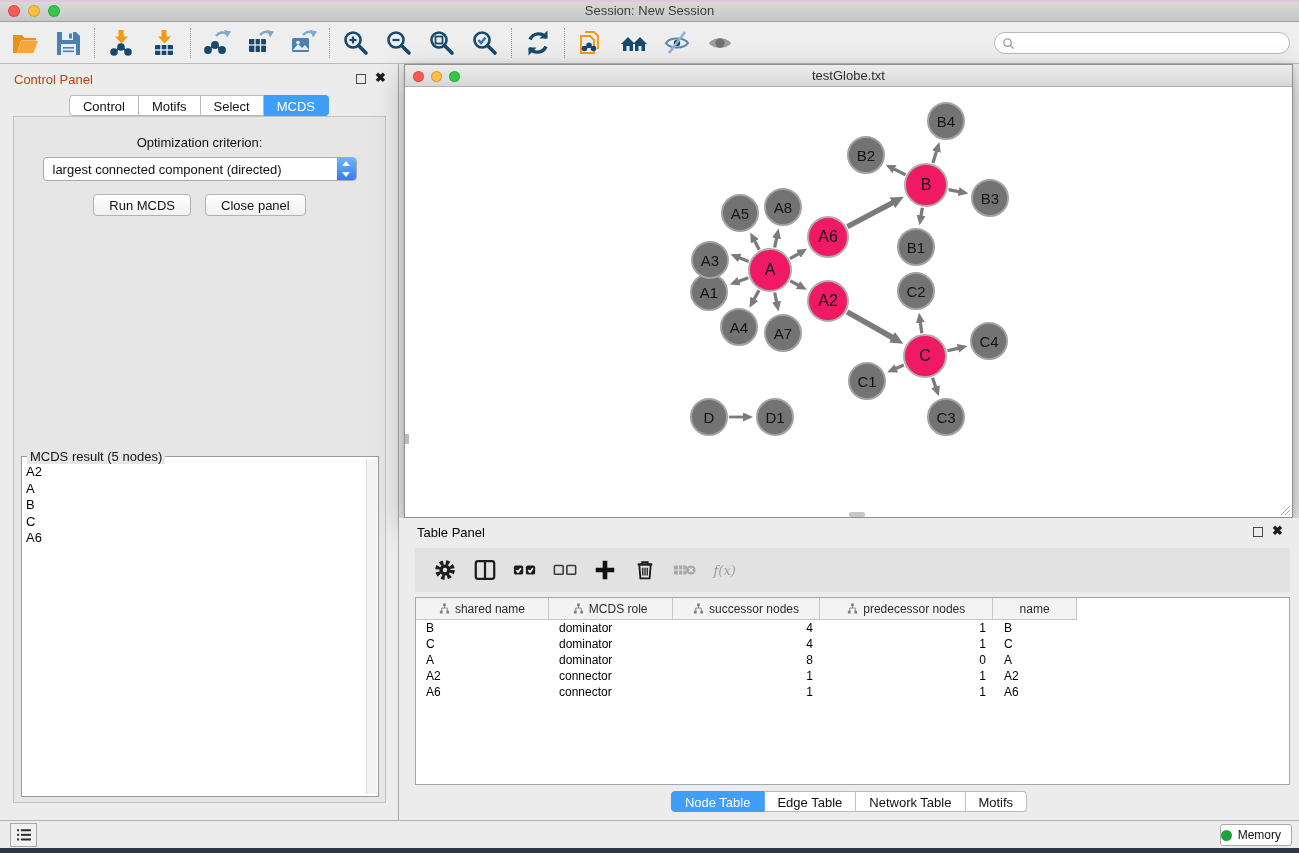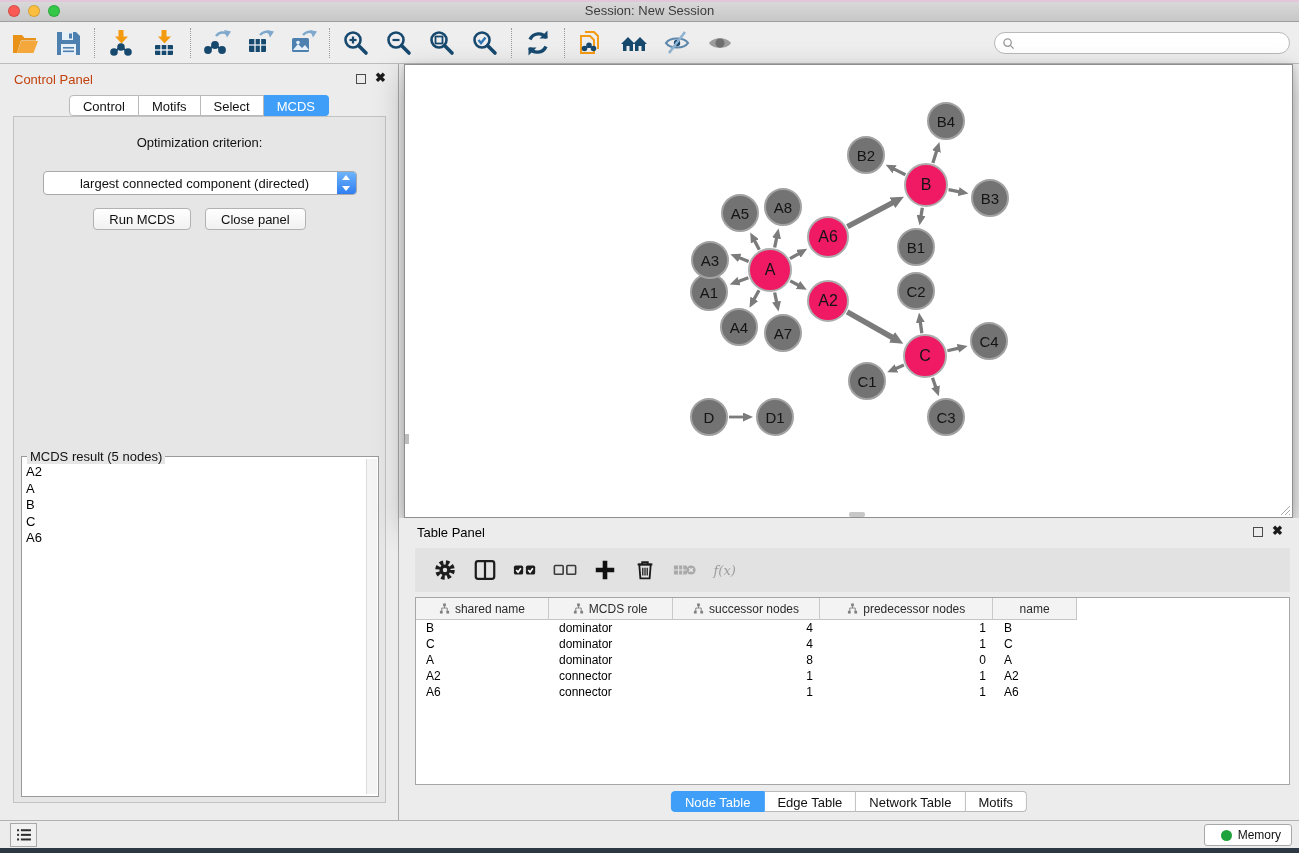--- a/index.html
+++ b/index.html
@@ -37,22 +37,22 @@
   .tabs-row { display:flex; }
   .cp-tabs { position:absolute; top:31px; left:0; width:100%; justify-content:center; z-index:2; }
   .tab { height:21px; line-height:21px; padding:0 13px; background:#fff; border:1px solid #b9b9b9;
     border-left:none; font-size:13px; color:#111; }
   .tab:first-child { border-left:1px solid #b9b9b9; border-radius:4px 0 0 4px; }
   .tab:last-child { border-radius:0 4px 4px 0; }
   .tab.active { background:#3e9ef8; border-color:#3e9ef8; color:#fff; }
   .cp-content { position:absolute; left:13px; top:52px; width:373px; height:687px;
     background:#e6e6e6; border:1px solid #c2c2c2; }
   .opt-label { margin-top:18px; text-align:center; font-size:13px; color:#111; }
-  .select { display:flex; width:314px; height:24px; margin:21px auto 0; background:#fff;
-    border:1px solid #a9a9a9; border-radius:4px; align-items:center; overflow:hidden;text-align:center; }
+  .select { display:flex; width:314px; height:24px; margin:7px auto 0; background:#fff;
+    border:1px solid #a9a9a9; border-radius:4px; align-items:center; overflow:hidden; }
   .select-value { flex:1; padding-left:9px; font-size:13px; color:#111; white-space:nowrap; }
   .stepper { width:19px; height:24px; background:linear-gradient(#71b6fc,#2d7cf0); position:relative; flex:0 0 19px; }
   .stepper::before, .stepper::after { content:""; position:absolute; left:5px; border-left:4.5px solid transparent; border-right:4.5px solid transparent; }
   .stepper::before { top:4px; border-bottom:5px solid #fff; }
   .stepper::after { bottom:4px; border-top:5px solid #fff; }
   .cp-buttons { display:flex; justify-content:center; gap:14px; margin-top:13px; }
   .cp-btn { height:22px; padding:0 15px; background:linear-gradient(#ffffff,#f1f1f1);
     border:1px solid #b2b2b2; border-radius:4px; font-size:13px; color:#111; font-family:inherit; }
   .result-box { position:absolute; left:7px; right:6px; top:339px; bottom:5px;
     border:1px solid #9a9a9a; background:#fff; }
@@ -100,21 +100,21 @@
   .tr { display:flex; height:16px; width:661px; }
   .td { font-size:12px; color:#000; line-height:16px; white-space:nowrap; overflow:hidden; }
   .tp-tabs { position:absolute; left:50%; transform:translateX(-50%); bottom:8px; }
 
   
   .status-bar { position:absolute; left:0; top:820px; width:1299px; height:28px;
     background:#ececec; border-top:1px solid #b2b2b2; }
   .list-btn { position:absolute; left:10px; top:2px; width:27px; height:24px;
     background:#f1f1f1; border:1px solid #a8a8a8; display:flex; align-items:center; justify-content:center; }
   .list-btn svg { width:20px; height:20px; }
-  .memory-btn { position:absolute; right:7px; top:3px; height:22px; padding:0 10px 0 16px;
+  .memory-btn { position:absolute; right:7px; top:3px; height:22px; padding:0 10px 0 0;
     background:#fff; border:1px solid #a8a8a8; border-radius:3px; display:flex; align-items:center; gap:6px; }
   .mem-dot { width:11px; height:11px; border-radius:50%; background:#1ea33c; }
   .memory-btn span.lbl { font-size:12px; color:#111; }
   .desktop-strip { position:absolute; left:0; top:848px; width:1299px; height:5px; background:#2c3844; }
 </style>
 </head>
 <body>
 
 <div class="titlebar">
   <div class="pink-edge"></div>
@@ -326,20 +326,28 @@
           <div class="result-item">B</div>
           <div class="result-item">C</div>
           <div class="result-item">A6</div>
         </div>
       <div class="result-scroll"></div>
     </div>
   </div>
 </div>
 
 <div class="net-window">
+  <div class="net-titlebar">
+    <div class="net-lights lights" style="position:absolute;">
+      <span class="light red"></span>
+      <span class="light yellow"></span>
+      <span class="light green"></span>
+    </div>
+    <div class="title">testGlobe.txt</div>
+  </div>
   <div class="net-canvas" id="net-canvas">
       <svg class="edges" width="887" height="429">
         <defs>
           <marker id="arr" markerUnits="userSpaceOnUse" markerWidth="12" markerHeight="9" refX="1" refY="4.5" orient="auto">
             <path d="M0 0L10 4.5L0 9z" fill="#7b7b7b"></path>
           </marker>
           <marker id="arrBig" markerUnits="userSpaceOnUse" markerWidth="15" markerHeight="12" refX="1" refY="6" orient="auto">
             <path d="M0 0L13 6L0 12z" fill="#7b7b7b"></path>
           </marker>
         </defs>

